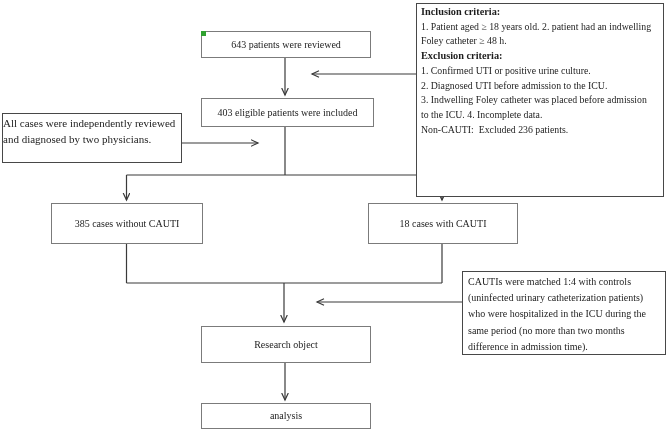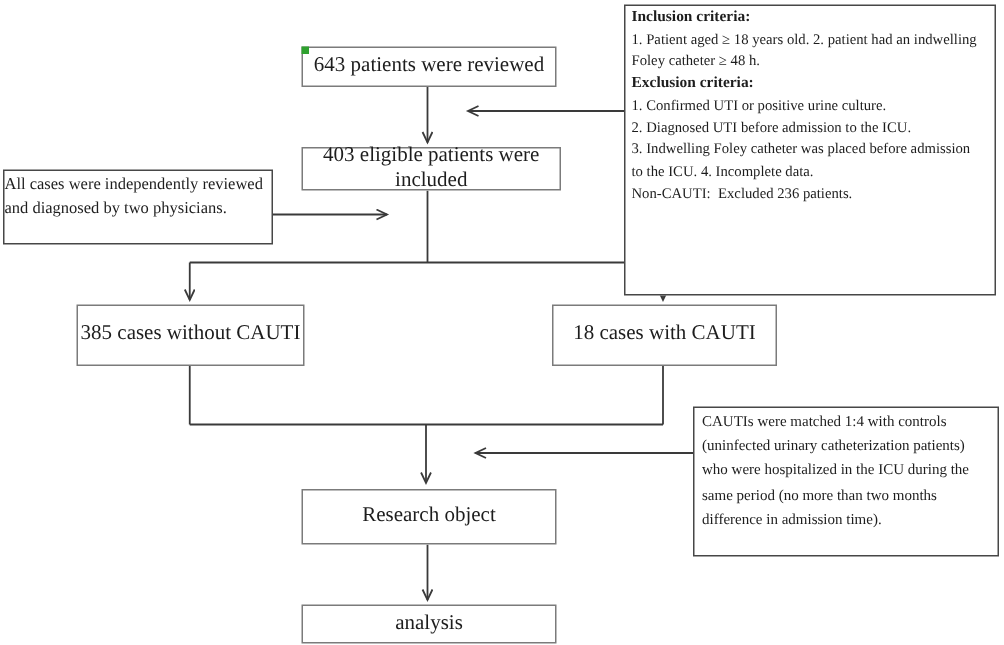--- a/index.html
+++ b/index.html
@@ -9,40 +9,40 @@
     color: var(--text, #1d1d1d);
   }
   #stage { position: absolute; inset: 0; width: 669px; height: 430px; }
   svg.wires { position: absolute; left: 0; top: 0; z-index: 1; }
   svg.wires line, svg.wires path { stroke: var(--line, #3a3a3a); stroke-width: 1.2; fill: none; }
 
   .fbox {
     position: absolute; z-index: 2; box-sizing: border-box;
     background: #fff; border: 1px solid var(--flow-box-border, #7b7b7b);
     display: flex; align-items: center; justify-content: center;
-    font-size: 14px; text-align: center; line-height: 1.15;
+    font-size: 10px; text-align: center; line-height: 1.15;
   }
   .nbox {
     position: absolute; z-index: 2; box-sizing: border-box;
     background: #fff; border: 1px solid var(--note-box-border, #474747);
   }
   #box-reviewed  { left: 201px; top: 31px;  width: 170px; height: 27px; }
   #box-eligible  { left: 201px; top: 98px;  width: 173px; height: 29px; }
   #box-without   { left: 51px;  top: 203px; width: 152px; height: 41px; }
   #box-with      { left: 368px; top: 203px; width: 150px; height: 41px; }
   #box-research  { left: 201px; top: 326px; width: 170px; height: 37px; }
   #box-analysis  { left: 201px; top: 403px; width: 170px; height: 26px; }
 
   #note-criteria { left: 416px; top: 3px; width: 248px; height: 194px; padding: 1px 4px; }
   #note-criteria .cline { white-space: pre; font-size: 9.8px; line-height: 14.7px; }
   #note-criteria .bold { font-weight: bold; font-size: 10.3px; }
 
   #note-review   { left: 2px; top: 113px; width: 180px; height: 50px; padding: 2px 2px 2px 0;
                    font-size: 11px; line-height: 15.5px; }
-  #note-matching { left: 462px; top: 271px; width: 204px; height: 100px; padding: 2px 3px 2px 5px;
+  #note-matching { left: 462px; top: 271px; width: 204px; height: 84px; padding: 2px 3px 2px 5px;
                    font-size: 10px; line-height: 16.2px; }
 
   .green-mark {
     position: absolute; z-index: 3; left: 201px; top: 31px; width: 5px; height: 5px;
     background: var(--marker-green, #2fa12f);
   }
 </style>
 </head>
 <body>
 

